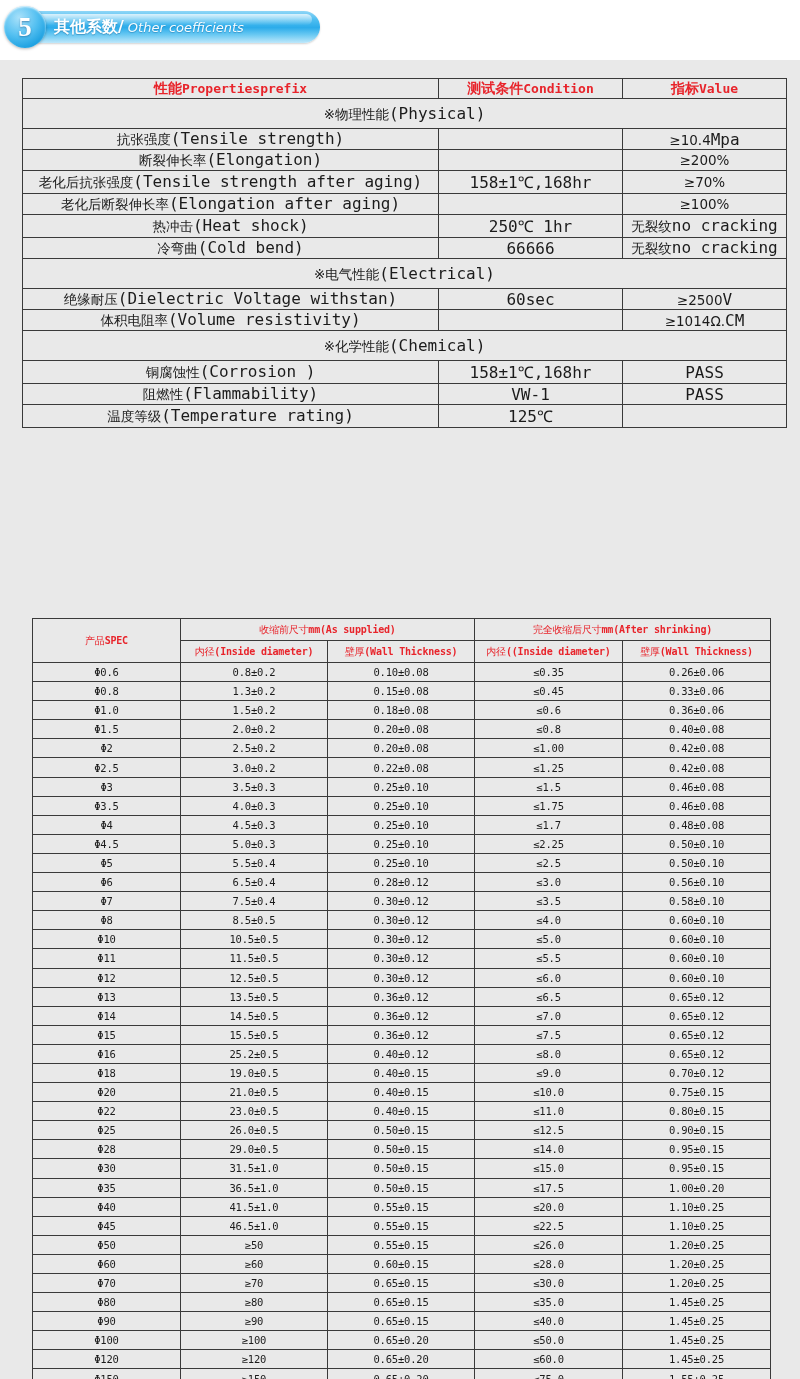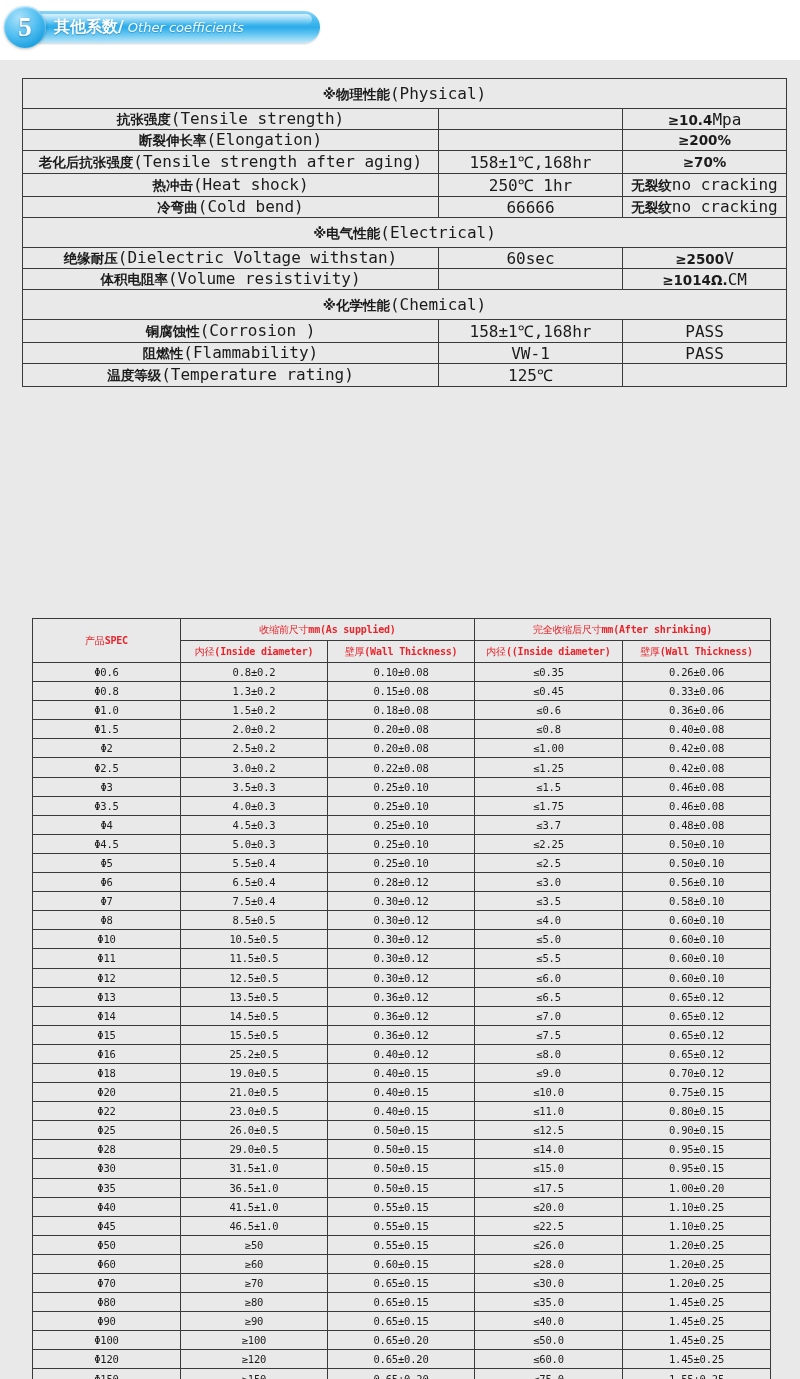--- a/index.html
+++ b/index.html
@@ -116,21 +116,21 @@
   }
   #table-properties td {
     height: 20px;
     font-family: "DejaVu Sans Mono", monospace;
     font-size: 12.5px;
   }
   #table-properties tr.group td {
     height: 30px;
     font-size: 13.5px;
   }
-  .cn { font-family: "DejaVu Sans", sans-serif; font-weight: bold; font-size: 13.5px; }
+  .cn { font-family: "DejaVu Sans", sans-serif; font-weight: normal; font-size: 13.5px; }
   .cn-red { font-family: "DejaVu Sans", sans-serif; font-weight: bold; font-size: 14px; color:#e8242b; }
   .en-mono { font-family: "DejaVu Sans Mono", monospace; font-size: 16px; }
   .en-mono-red { font-family: "DejaVu Sans Mono", monospace; font-size: 13px; color:#e8242b; font-weight:bold;}
 
   
   #table-dimensions {
     position: absolute;
     left: 32px; top: 558px;
     width: 738px;
   }
@@ -162,37 +162,47 @@
 
   <div class="panel">
 
     <table class="spec" id="table-properties">
       <colgroup>
         <col style="width:416px">
         <col style="width:184px">
         <col style="width:164px">
       </colgroup>
       <tbody id="props-body">
+          <tr class="head">
+            <th><span class="cn-red">性能</span><span class="en-mono-red">Propertiesprefix</span></th>
+            <th><span class="cn-red">测试条件</span><span class="en-mono-red">Condition</span></th>
+            <th><span class="cn-red">指标</span><span class="en-mono-red">Value</span></th>
+          </tr>
           <tr class="group">
             <td colspan="3"><span class="cn">※物理性能</span><span class="en-mono">(Physical)</span></td>
           </tr>
           <tr>
             <td><span class="cn">抗张强度</span><span class="en-mono">(Tensile strength)</span></td>
             <td><span class="en-mono"></span></td>
             <td><span class="cn">≥10.4</span><span class="en-mono">Mpa</span></td>
           </tr>
           <tr>
             <td><span class="cn">断裂伸长率</span><span class="en-mono">(Elongation)</span></td>
             <td><span class="en-mono"></span></td>
             <td><span class="cn">≥200%</span></td>
           </tr>
           <tr>
             <td><span class="cn">老化后抗张强度</span><span class="en-mono">(Tensile strength after aging)</span></td>
             <td><span class="en-mono">158±1℃,168hr</span></td>
             <td><span class="cn">≥70%</span></td>
+          </tr>
+          <tr>
+            <td><span class="cn">老化后断裂伸长率</span><span class="en-mono">(Elongation after aging)</span></td>
+            <td><span class="en-mono"></span></td>
+            <td><span class="cn">≥100%</span></td>
           </tr>
           <tr>
             <td><span class="cn">热冲击</span><span class="en-mono">(Heat shock)</span></td>
             <td><span class="en-mono">250℃ 1hr</span></td>
             <td><span class="cn">无裂纹</span><span class="en-mono">no cracking</span></td>
           </tr>
           <tr>
             <td><span class="cn">冷弯曲</span><span class="en-mono">(Cold bend)</span></td>
             <td><span class="en-mono">66666</span></td>
             <td><span class="cn">无裂纹</span><span class="en-mono">no cracking</span></td>
@@ -304,21 +314,21 @@
             <td class="spec-cell">Φ3.5</td>
             <td class="spec-cell">4.0±0.3</td>
             <td class="spec-cell">0.25±0.10</td>
             <td class="spec-cell">≤1.75</td>
             <td class="spec-cell">0.46±0.08</td>
           </tr>
           <tr>
             <td class="spec-cell">Φ4</td>
             <td class="spec-cell">4.5±0.3</td>
             <td class="spec-cell">0.25±0.10</td>
-            <td class="spec-cell">≤3.7</td>
+            <td class="spec-cell">≤1.7</td>
             <td class="spec-cell">0.48±0.08</td>
           </tr>
           <tr>
             <td class="spec-cell">Φ4.5</td>
             <td class="spec-cell">5.0±0.3</td>
             <td class="spec-cell">0.25±0.10</td>
             <td class="spec-cell">≤2.25</td>
             <td class="spec-cell">0.50±0.10</td>
           </tr>
           <tr>

